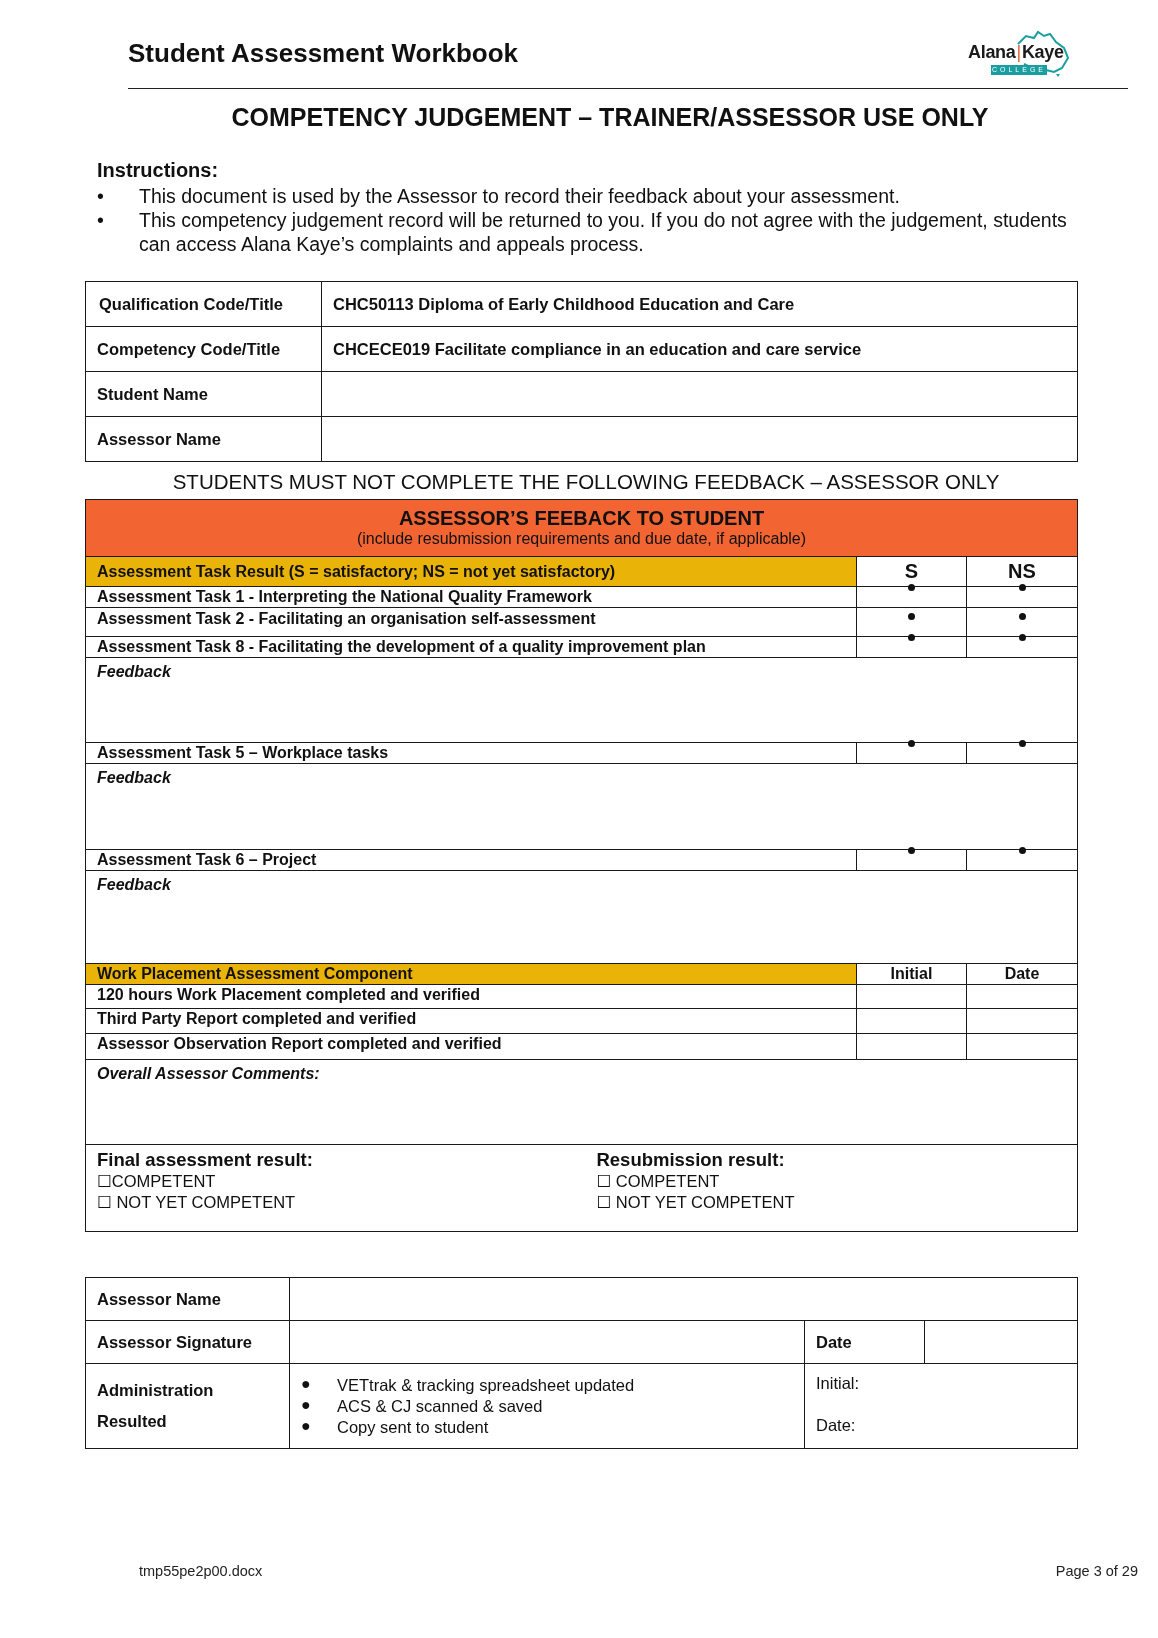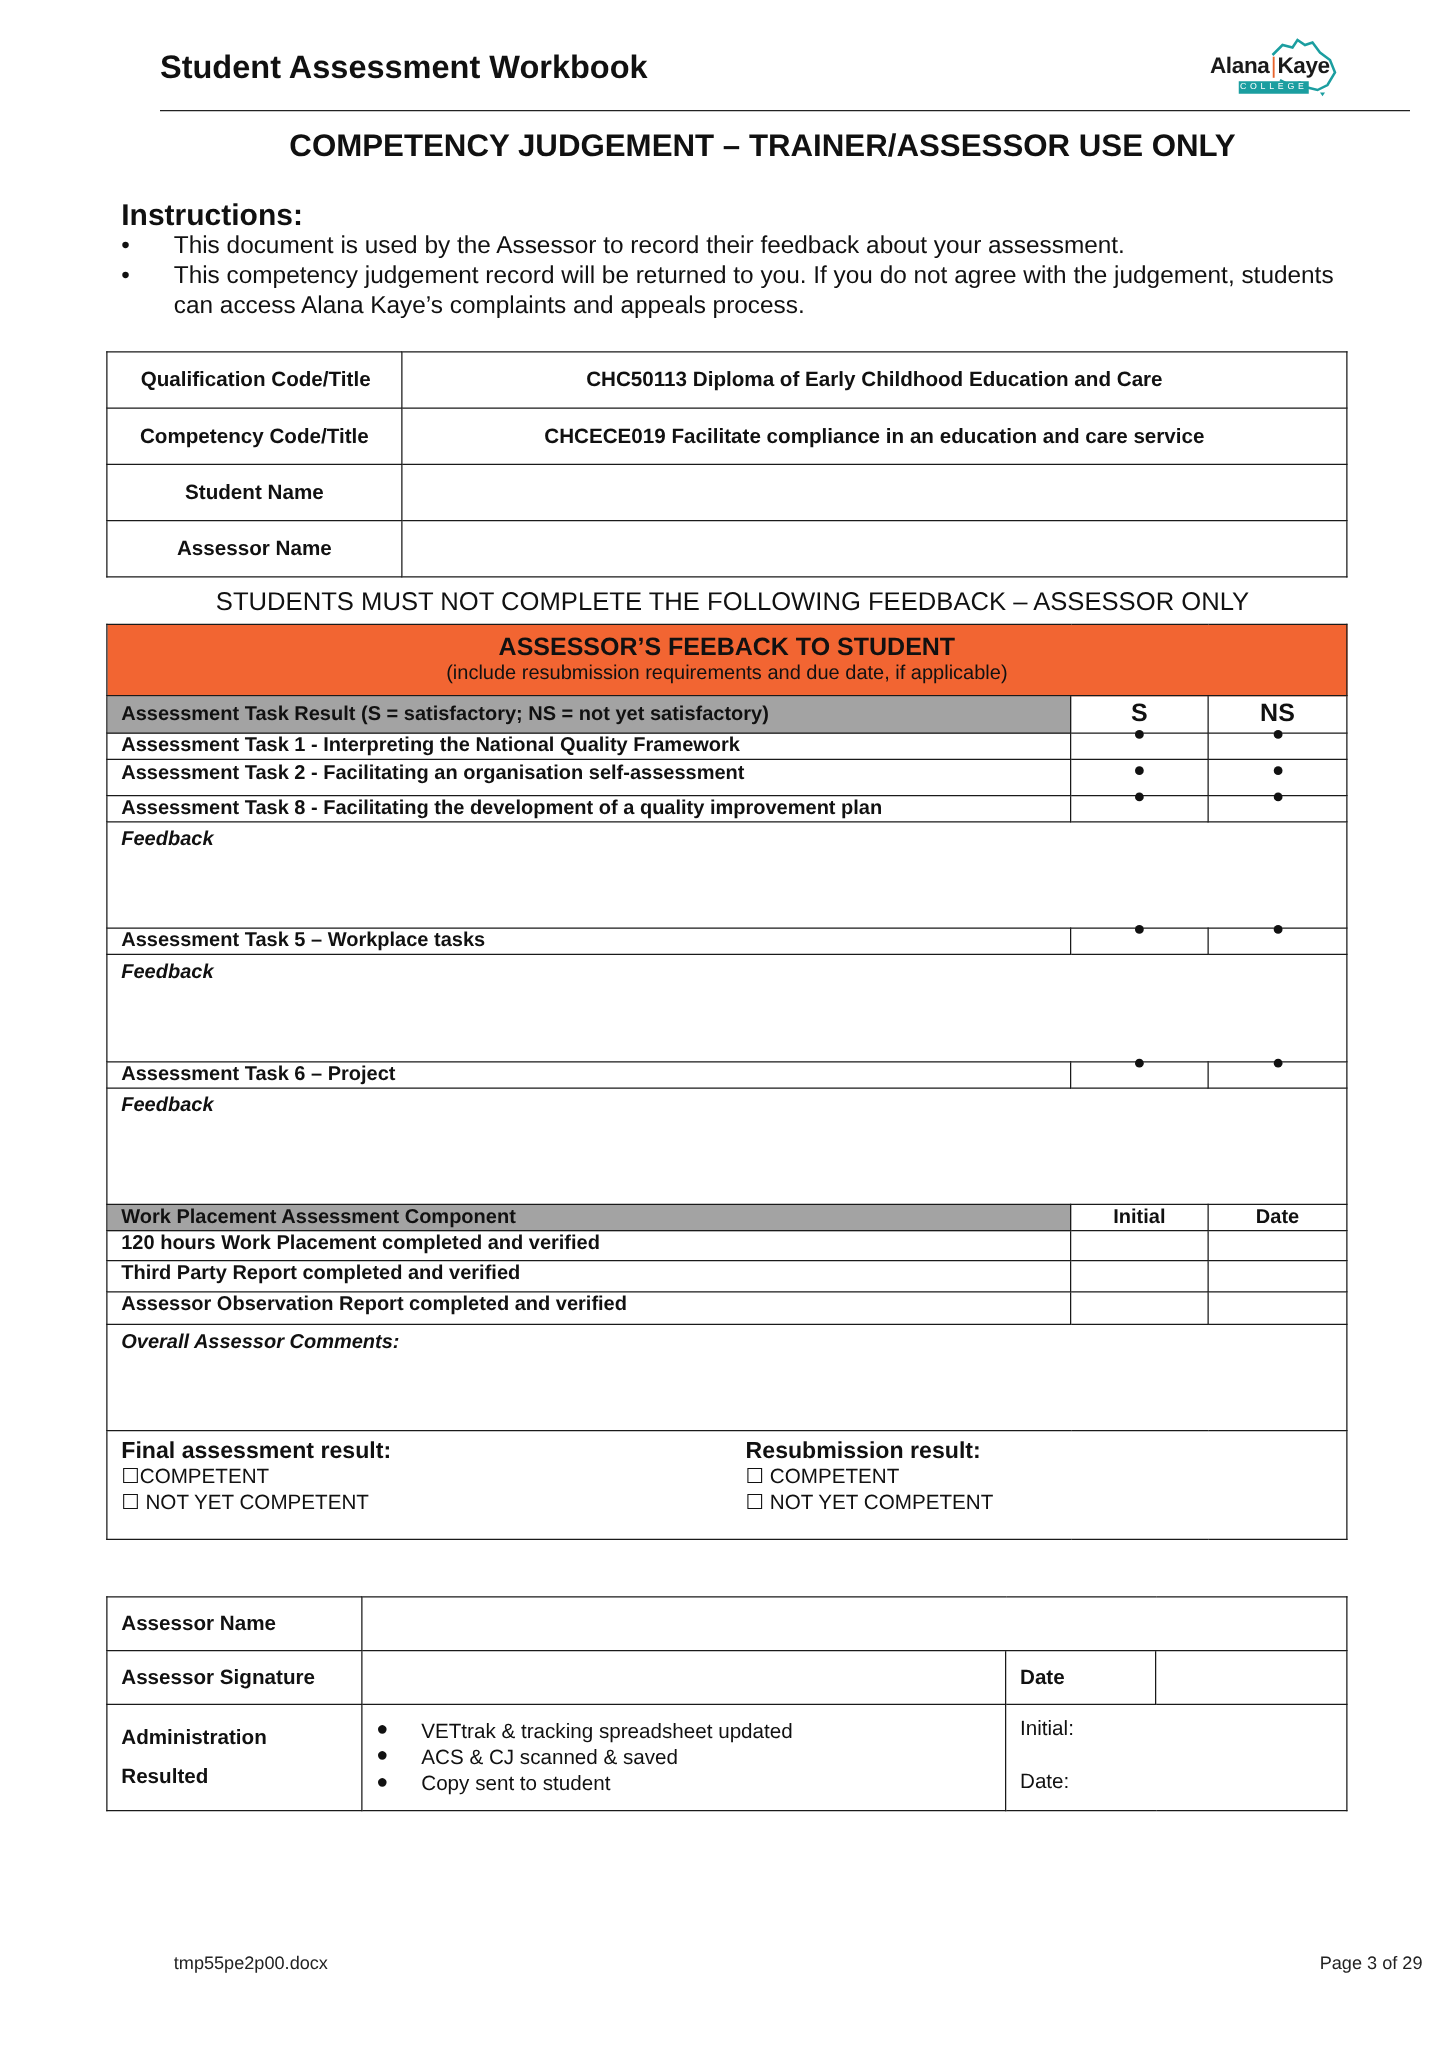--- a/index.html
+++ b/index.html
@@ -13,42 +13,42 @@
   .header-rule { left: 128px; top: 88px; width: 1000px; height: 0; border-top: 1.5px solid #222; }
   .logo { left: 960px; top: 30px; width: 115px; height: 50px; }
   .logo .brand { position: absolute; left: 8px; top: 12px; font-size: 18px; font-weight: bold; color: #1a1a1a; letter-spacing: -0.3px; white-space: nowrap; }
   .logo .brand .sep { color: #e8632c; font-weight: normal; margin: 0 1px; }
   .logo .college { position: absolute; left: 31px; top: 35px; width: 56px; height: 10px; background: #1b9ea0; color: #fff; font-size: 7px; letter-spacing: 3px; text-align: center; line-height: 10px; }
   .logo svg { position: absolute; left: 50px; top: 0; }
 
   .main-title { left: 0; width: 1220px; top: 103px; text-align: center; font-size: 25px; font-weight: bold; }
 
   
-  .instr-heading { left: 97px; top: 159px; font-size: 24px; font-weight: bold; }
+  .instr-heading { left: 97px; top: 159px; font-size: 20px; font-weight: bold; }
   .instr-list { left: 97px; top: 184px; width: 1000px; font-size: 19.5px; line-height: 24px; list-style: none; }
   .instr-list li { position: relative; padding-left: 42px; }
   .instr-list li .dot { position: absolute; left: 0; top: 0; }
 
   
   table { border-collapse: collapse; position: absolute; }
   td { border: 1.3px solid #1a1a1a; vertical-align: middle; }
 
   .info-table { left: 85px; top: 281px; width: 993px; }
-  .info-table td { height: 45px; font-size: 16.5px; font-weight: bold; padding: 0 11px; text-align: center; }
+  .info-table td { height: 45px; font-size: 16.5px; font-weight: bold; padding: 0 11px; }
   .info-table td.lbl { width: 236px; }
 
   .notice { left: 0; width: 1172px; top: 470px; text-align: center; font-size: 20.5px; }
 
   
   .fb-table { left: 85px; top: 499px; width: 993px; }
   .fb-table td { padding: 0 11px; font-size: 16px; font-weight: bold; }
   .fb-table td.orange { background: #f26532; text-align: center; height: 57px; border-color: #1a1a1a; }
   .fb-table .o-title { font-size: 20px; font-weight: bold; display: block; line-height: 22px; }
   .fb-table .o-sub { font-size: 16px; font-weight: normal; display: block; line-height: 20px; }
-  .fb-table td.grey { background: #a3a3a3; margin-top: 17px; }
+  .fb-table td.grey { background: #eab308; margin-top: 17px; }
   .fb-table td.col-s, .fb-table td.col-ns { width: 110px; text-align: center; padding: 0; }
   .fb-table td.col-ns { width: 111px; }
   .fb-table .hdr-sn { font-size: 20px; font-weight: bold; }
   .fb-table .bullet { display: inline-block; width: 7px; height: 7px; border-radius: 50%; background: #111; vertical-align: top; margin-top: -4px; }
   .fb-table td.feedback { vertical-align: top; padding-top: 5px; font-style: italic; }
   .fb-table .sm-hdr { font-size: 16px; font-weight: bold; }
   .fb-table td.result-cell { vertical-align: top; padding-top: 4px; font-weight: normal; }
   .result-col { display: inline-block; vertical-align: top; }
   .result-col .rc-title { font-size: 18.5px; font-weight: bold; line-height: 22px; }
   .result-col .rc-opt { font-size: 16.5px; line-height: 21px; }

